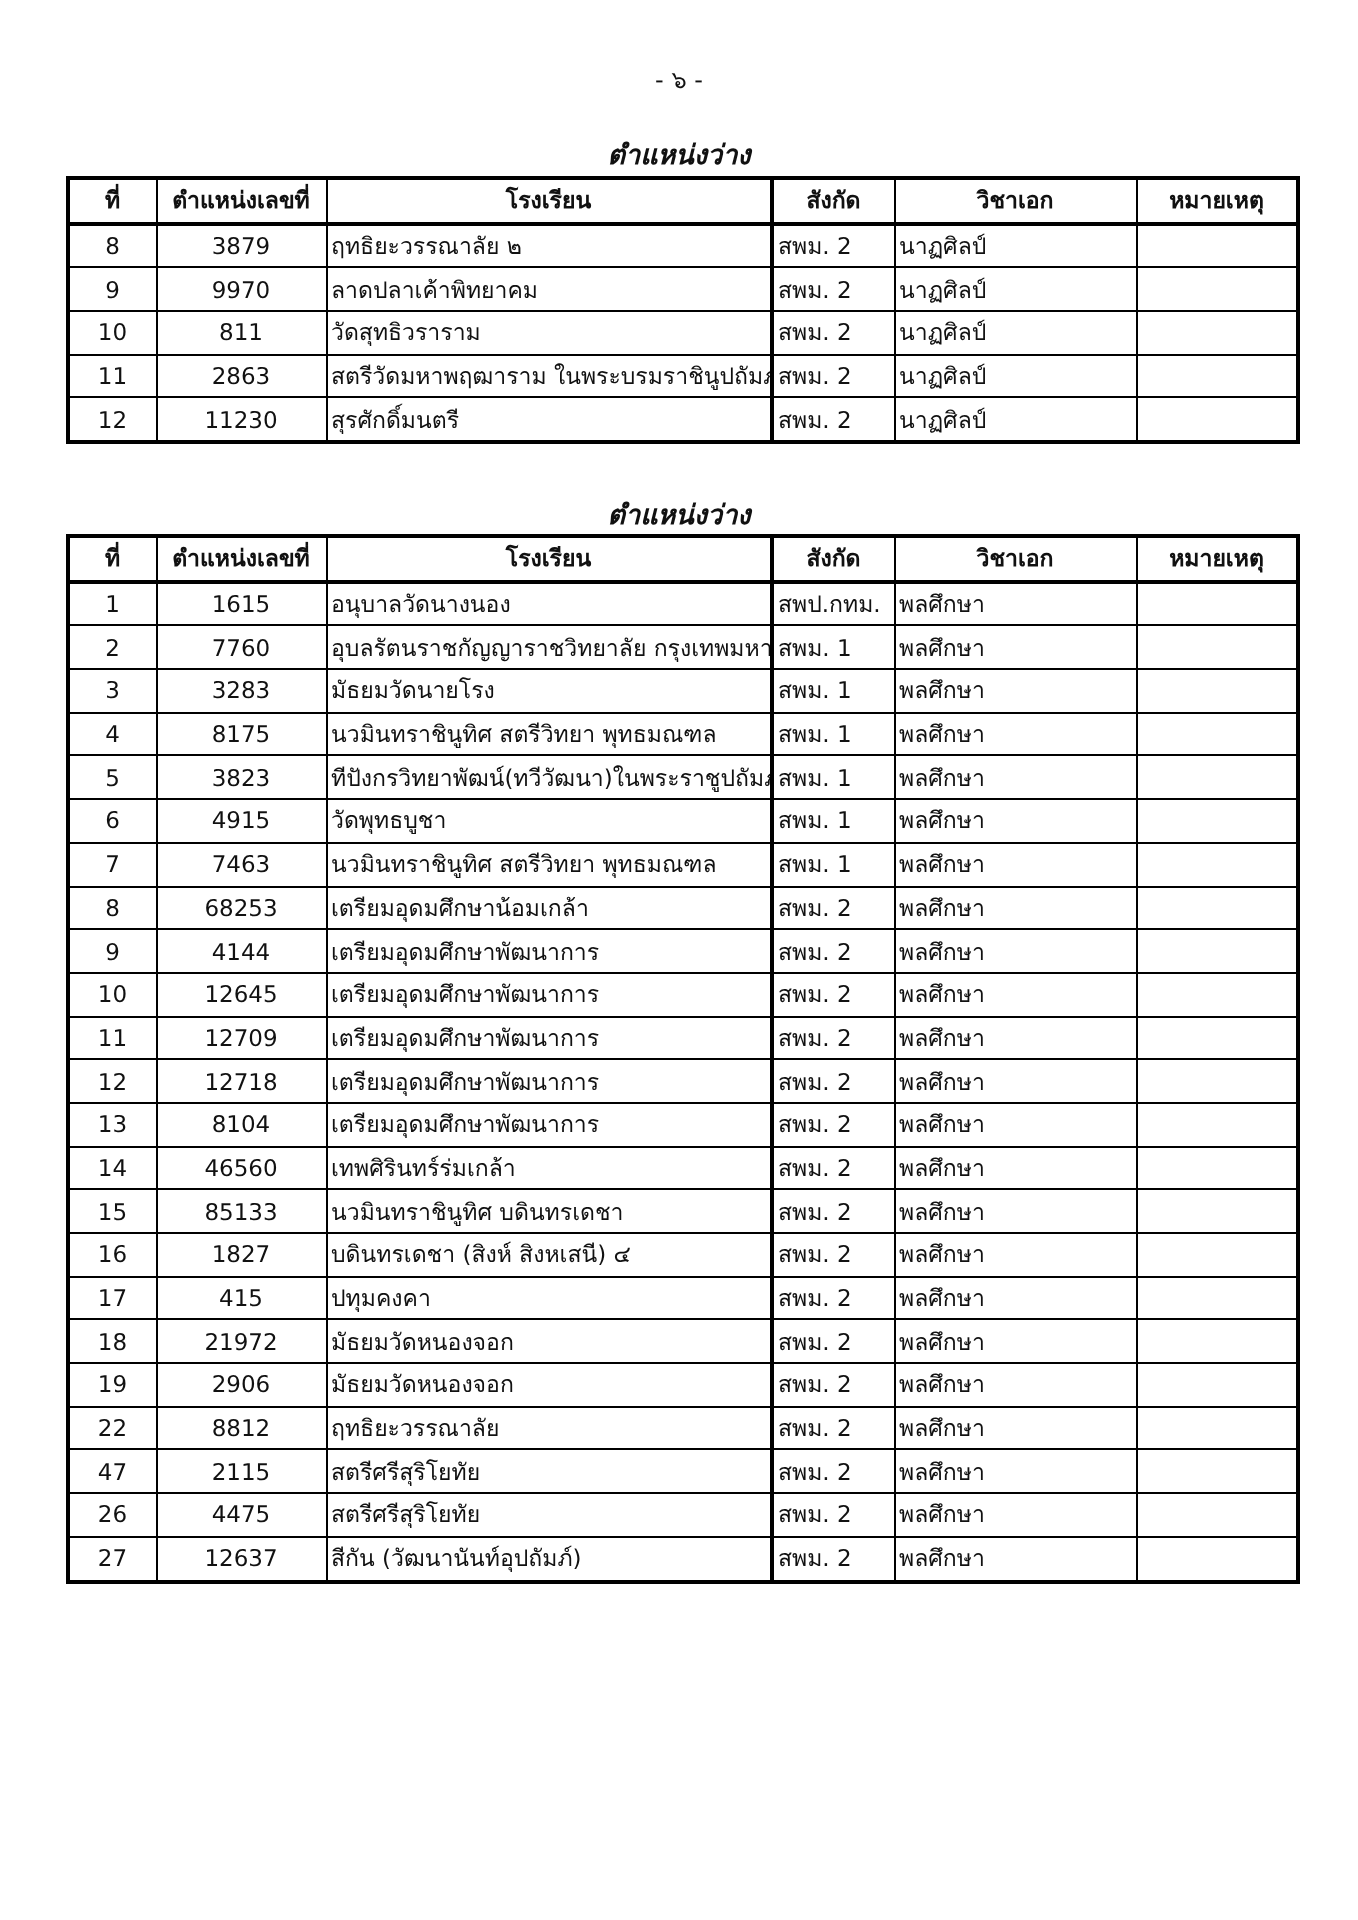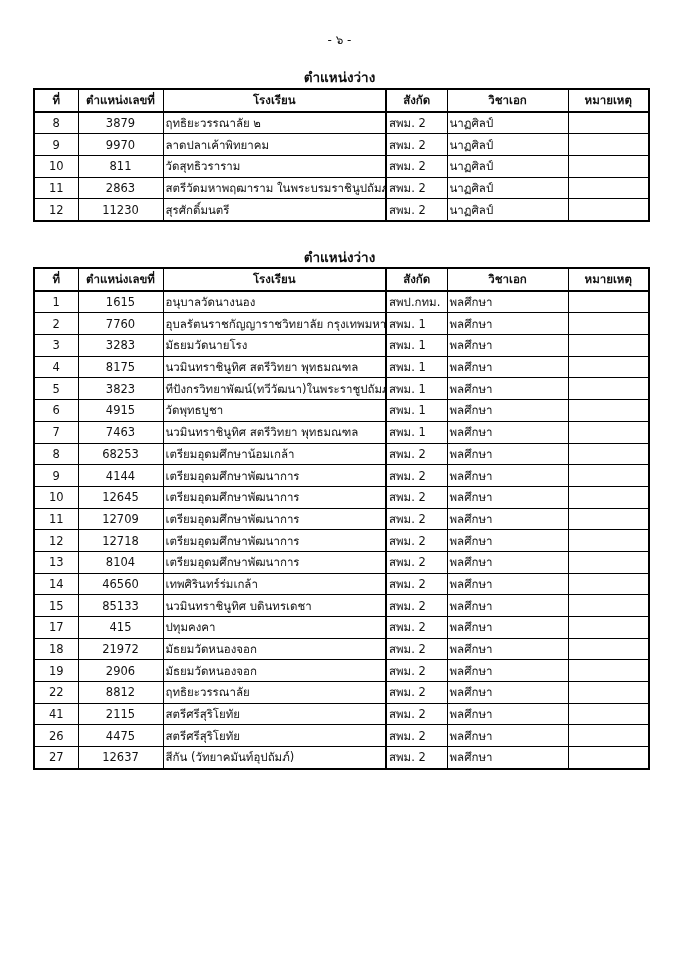--- a/index.html
+++ b/index.html
@@ -1,19 +1,19 @@
 <!DOCTYPE html>
 <html><head>
 <meta charset="utf-8">
 <style>
   html, body { margin:0; padding:0; background:#ffffff; }
   body { width:679px; height:960px; position:relative; overflow:hidden;
          font-family:"DejaVu Sans", "Liberation Sans", sans-serif; color:#111; }
   .page-num { position:absolute; top:30px; left:0; width:679px; text-align:center; font-size:12px; }
-  .title { position:absolute; left:0; width:679px; text-align:center; font-size:13.5px; font-weight:bold; }
+  .title { position:absolute; left:0; width:679px; text-align:center; font-size:13.5px; font-weight:bold;font-style:italic; }
   table { position:absolute; left:33px; width:615px; border-collapse:collapse; table-layout:fixed;
           border:2px solid #000; }
   td, th { border:1px solid #000; padding:0 3px; height:20.7px; font-size:11.5px; white-space:nowrap; overflow:hidden; }
   th { font-weight:bold; text-align:center; font-size:11.5px; border-bottom:2px solid #000; }
   td.c { text-align:center; }
   td.l { text-align:left; padding-left:2px; }
   col.c1 { width:44px; } col.c2 { width:85px; } col.c3 { width:223px; }
   col.c4 { width:61px; } col.c5 { width:121px; } col.c6 { width:81px; }
   td:nth-child(3), th:nth-child(3) { border-right-width:2px; }
 </style>
@@ -221,20 +221,28 @@
       </tr>
       <tr>
         <td class="c">15</td>
         <td class="c">85133</td>
         <td class="l">นวมินทราชินูทิศ บดินทรเดชา</td>
         <td class="l">สพม. 2</td>
         <td class="l">พลศึกษา</td>
         <td class="l"></td>
       </tr>
       <tr>
+        <td class="c">16</td>
+        <td class="c">1827</td>
+        <td class="l">บดินทรเดชา (สิงห์ สิงหเสนี) ๔</td>
+        <td class="l">สพม. 2</td>
+        <td class="l">พลศึกษา</td>
+        <td class="l"></td>
+      </tr>
+      <tr>
         <td class="c">17</td>
         <td class="c">415</td>
         <td class="l">ปทุมคงคา</td>
         <td class="l">สพม. 2</td>
         <td class="l">พลศึกษา</td>
         <td class="l"></td>
       </tr>
       <tr>
         <td class="c">18</td>
         <td class="c">21972</td>
@@ -253,37 +261,37 @@
       </tr>
       <tr>
         <td class="c">22</td>
         <td class="c">8812</td>
         <td class="l">ฤทธิยะวรรณาลัย</td>
         <td class="l">สพม. 2</td>
         <td class="l">พลศึกษา</td>
         <td class="l"></td>
       </tr>
       <tr>
-        <td class="c">41</td>
+        <td class="c">47</td>
         <td class="c">2115</td>
         <td class="l">สตรีศรีสุริโยทัย</td>
         <td class="l">สพม. 2</td>
         <td class="l">พลศึกษา</td>
         <td class="l"></td>
       </tr>
       <tr>
         <td class="c">26</td>
         <td class="c">4475</td>
         <td class="l">สตรีศรีสุริโยทัย</td>
         <td class="l">สพม. 2</td>
         <td class="l">พลศึกษา</td>
         <td class="l"></td>
       </tr>
       <tr>
         <td class="c">27</td>
         <td class="c">12637</td>
-        <td class="l">สีกัน (วัทยาคมันท์อุปถัมภ์)</td>
+        <td class="l">สีกัน (วัฒนานันท์อุปถัมภ์)</td>
         <td class="l">สพม. 2</td>
         <td class="l">พลศึกษา</td>
         <td class="l"></td>
       </tr>
     </tbody>
 </table>
 
 </body></html>

